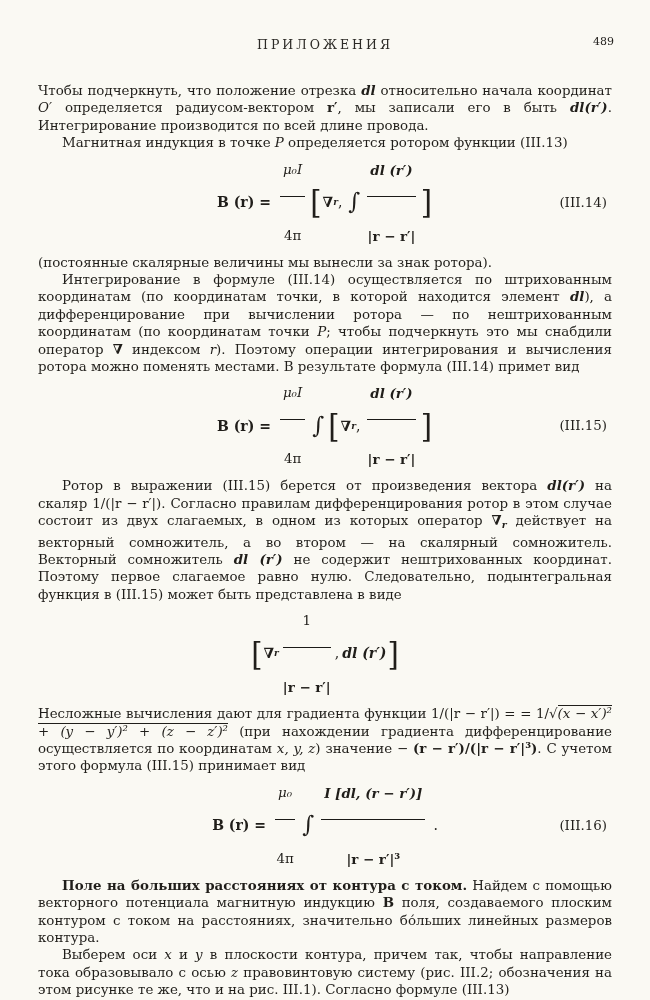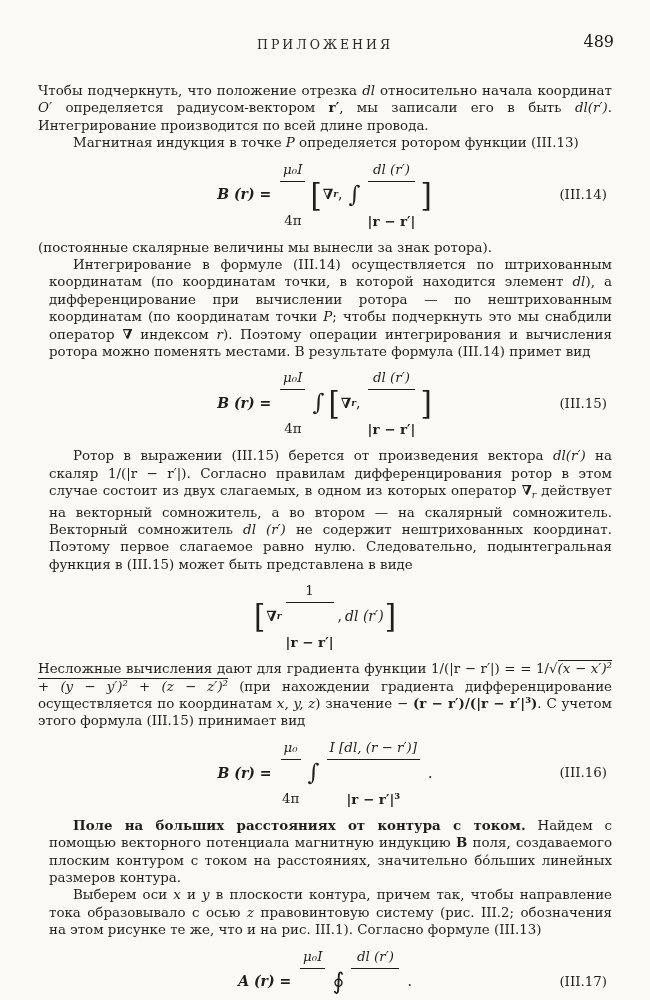--- a/index.html
+++ b/index.html
@@ -8,38 +8,38 @@
     background:#faf9f3;color:#201e1a;
     font-family:"DejaVu Serif","Liberation Serif",serif;
     font-size:13.4px;line-height:17.4px;
     padding:36px 38px 0 38px;overflow:hidden;position:relative;
   }
   .header{position:relative;height:22px;margin-bottom:24px;}
   .running-title{
     display:block;text-align:center;font-size:12.5px;letter-spacing:3px;
     color:#2c2a26;
   }
-  .page-number{position:absolute;right:-2px;top:-3px;font-size:16px;color:#1c1a17;}
+  .page-number{position:absolute;right:-2px;top:-3px;font-size:11px;color:#1c1a17;}
   .content p{margin:0;text-align:justify;}
-  .content p.indent{text-indent:24px;margin-left:11px;}
+  .content p.indent{text-indent:24px;}
   
   .s-b{font-weight:700;}
   .s-i{font-style:italic;}
-  .s-bi{font-weight:400;font-style:italic;}
+  .s-bi{font-weight:700;font-style:italic;}
   .s-sub{vertical-align:-0.3em;font-size:0.7em;}
   .s-root{border-top:1.2px solid #201e1a;}
   
   .formula{
     position:relative;display:flex;justify-content:center;align-items:center;
     margin:10px 0;font-size:14px;min-height:42px;
   }
   .frac{display:inline-flex;flex-direction:column;text-align:center;margin:0 4px;font-size:13.4px;line-height:16px;}
-  .frac .num{border-bottom:1.3px solid #1b1a17;padding:0 3px 3px 3px;}
+  .frac .num{border-bottom:1.3px solid #1b1a17;padding:0 3px 18px 3px;}
   .frac .den{padding-top:1px;margin-top:30px;}
-  .f-lhs{font-weight:700;margin-right:5px;font-style:italic;}
+  .f-lhs{font-weight:700;margin-right:5px;}
   .f-nabla{font-weight:700;}
   .f-nabla-sub{font-size:9px;vertical-align:-0.35em;font-style:italic;font-weight:700;}
   .f-int{font-size:23px;line-height:1;margin:0 3px;transform:translateY(-1px);}
   .bracket{font-size:29px;font-weight:400;line-height:1;transform:scaleY(1.08);margin:0 1px;}
   .f-comma{margin-right:3px;}
   .f-period{margin-left:4px;}
   .f-tag{position:absolute;right:5px;top:50%;transform:translateY(-50%);font-size:13.4px;}
 </style>
 </head>
 <body>

